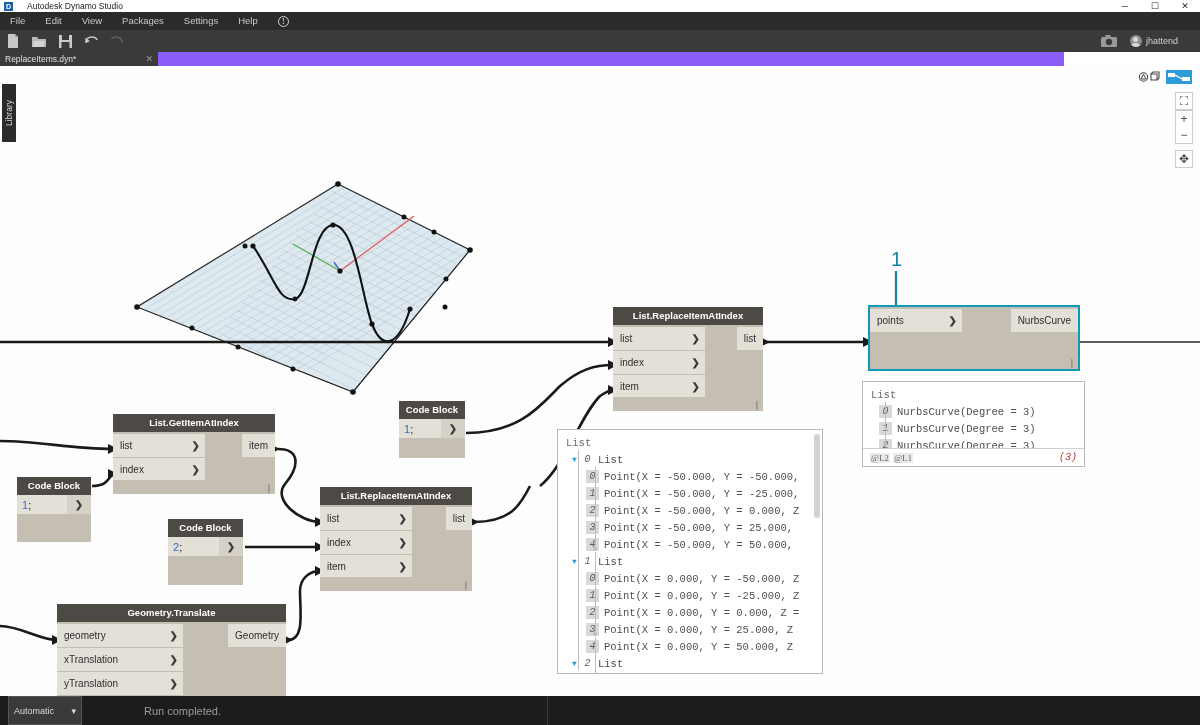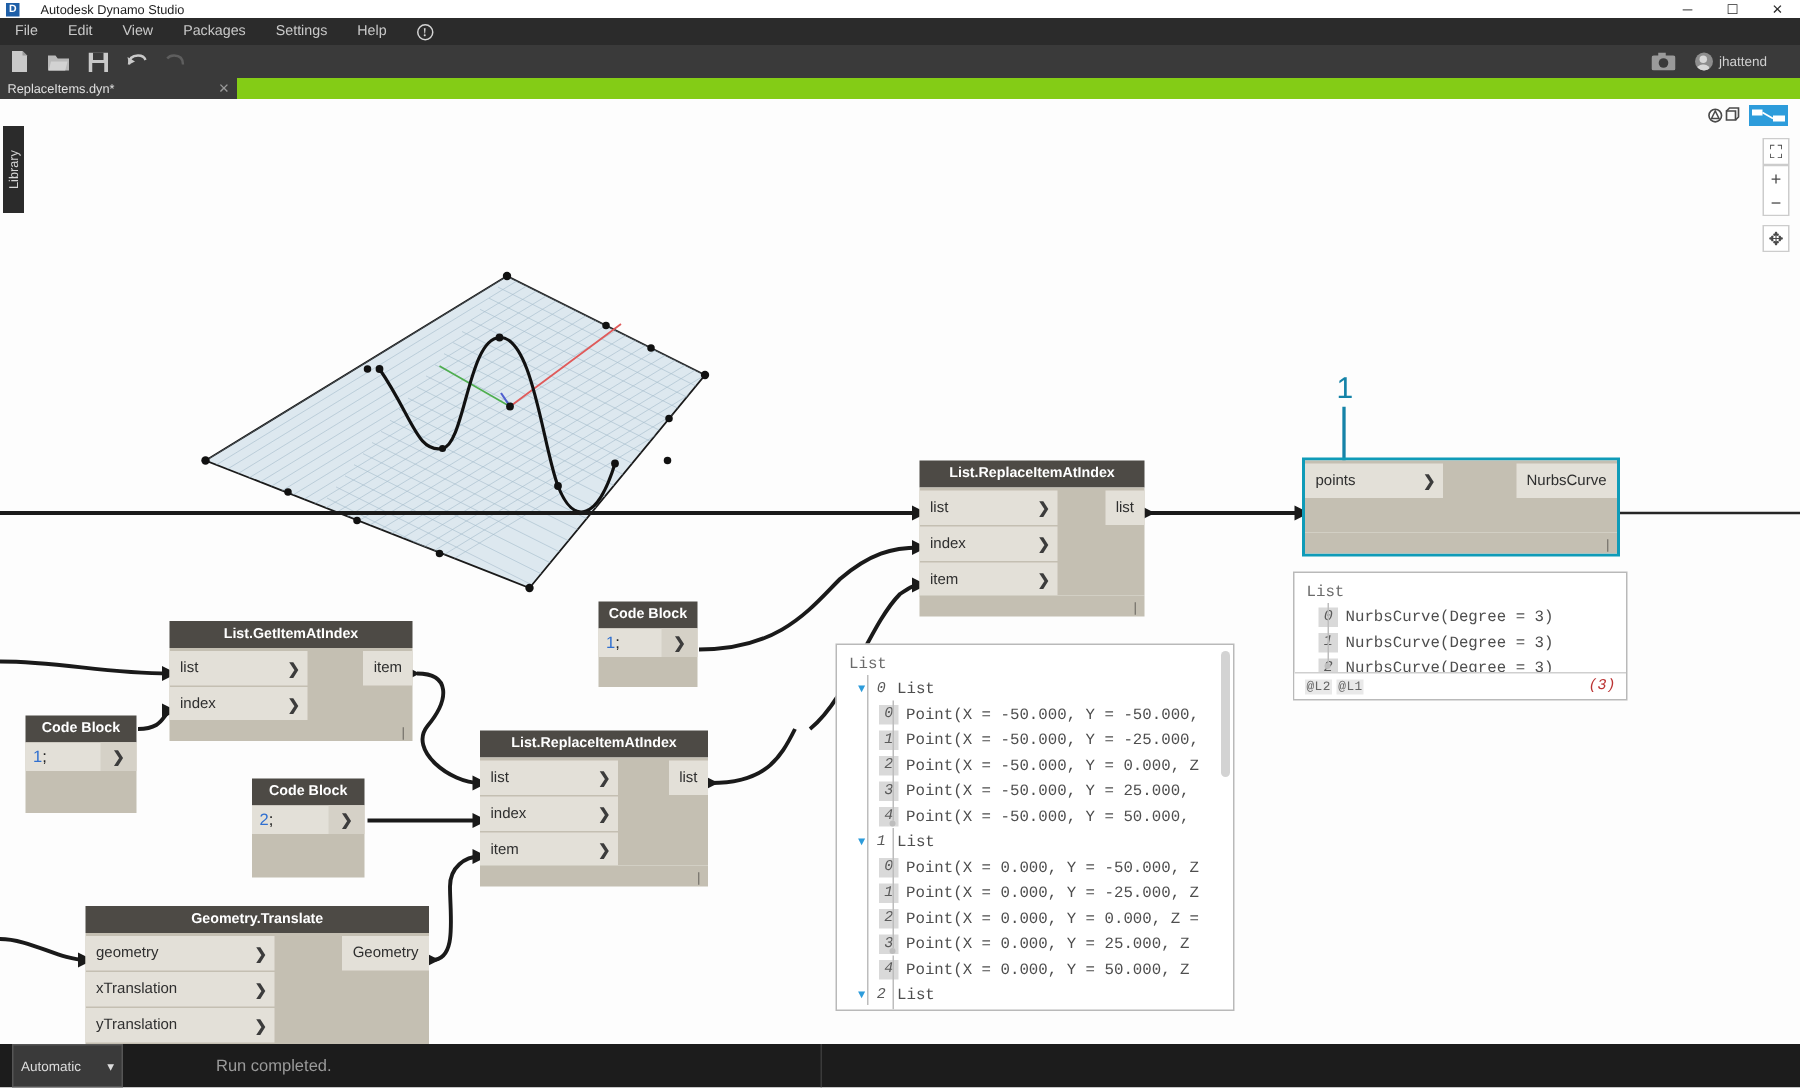--- a/index.html
+++ b/index.html
@@ -77,22 +77,22 @@
     content: ''; position: absolute; left: 3.5px; top: 2px;
     width: 5px; height: 5px; border-radius: 50%; background: #d8d8d8;
   }
   .avatar::after {
     content: ''; position: absolute; left: 1.5px; top: 8px;
     width: 9px; height: 6px; border-radius: 4px 4px 0 0; background: #d8d8d8;
   }
 
   
   .tabbar {
-    position: absolute; top: 52px; left: 0; width: 1200px; height: 14px;
-    background: #84cc16;
+    position: absolute; top: 52px; left: 0; width: 1064px; height: 14px;
+    background: #8b5cf6;
   }
   .doc-tab {
     position: absolute; left: 0; top: 0; width: 158px; height: 14px;
     background: #3a3a3a; display: flex; align-items: center;
   }
   .doc-tab-label {
     font-size: 8.5px; color: #e0e0e0; margin-left: 5px; white-space: nowrap;
   }
   .doc-tab-close {
     position: absolute; right: 5px; top: 0; font-size: 9px; color: #9a9a9a;
@@ -213,21 +213,21 @@
   }
   .pv-guide-dot {
     position: absolute; width: 4px; height: 4px; border-radius: 50%;
     background: #bdbdbd;
   }
   .pv-footer {
     border-top: 1px solid #cfcfcf; height: 18px; display: flex;
     align-items: center; justify-content: space-between; padding: 0 7px;
     background: #fff;
   }
-  .pv-tags { font-size: 8.5px; color: #666; letter-spacing: .3px; }
+  .pv-tags { font-size: 8.5px; color: #666; letter-spacing: .3px; font-family: Liberation Serif, serif; }
   .pv-tag { background: #e9e9e9; padding: 0 1px; margin-right: 3px; }
   .pv-count { font-size: 10px; color: #b33; font-style: italic; }
   .pv-sb {
     position: absolute; right: 2px; top: 4px; width: 6px;
     background: #d3d3d3; border-radius: 3px;
   }
 
   
   .annot-num {
     position: absolute; font-size: 20px; color: #1583a8;

